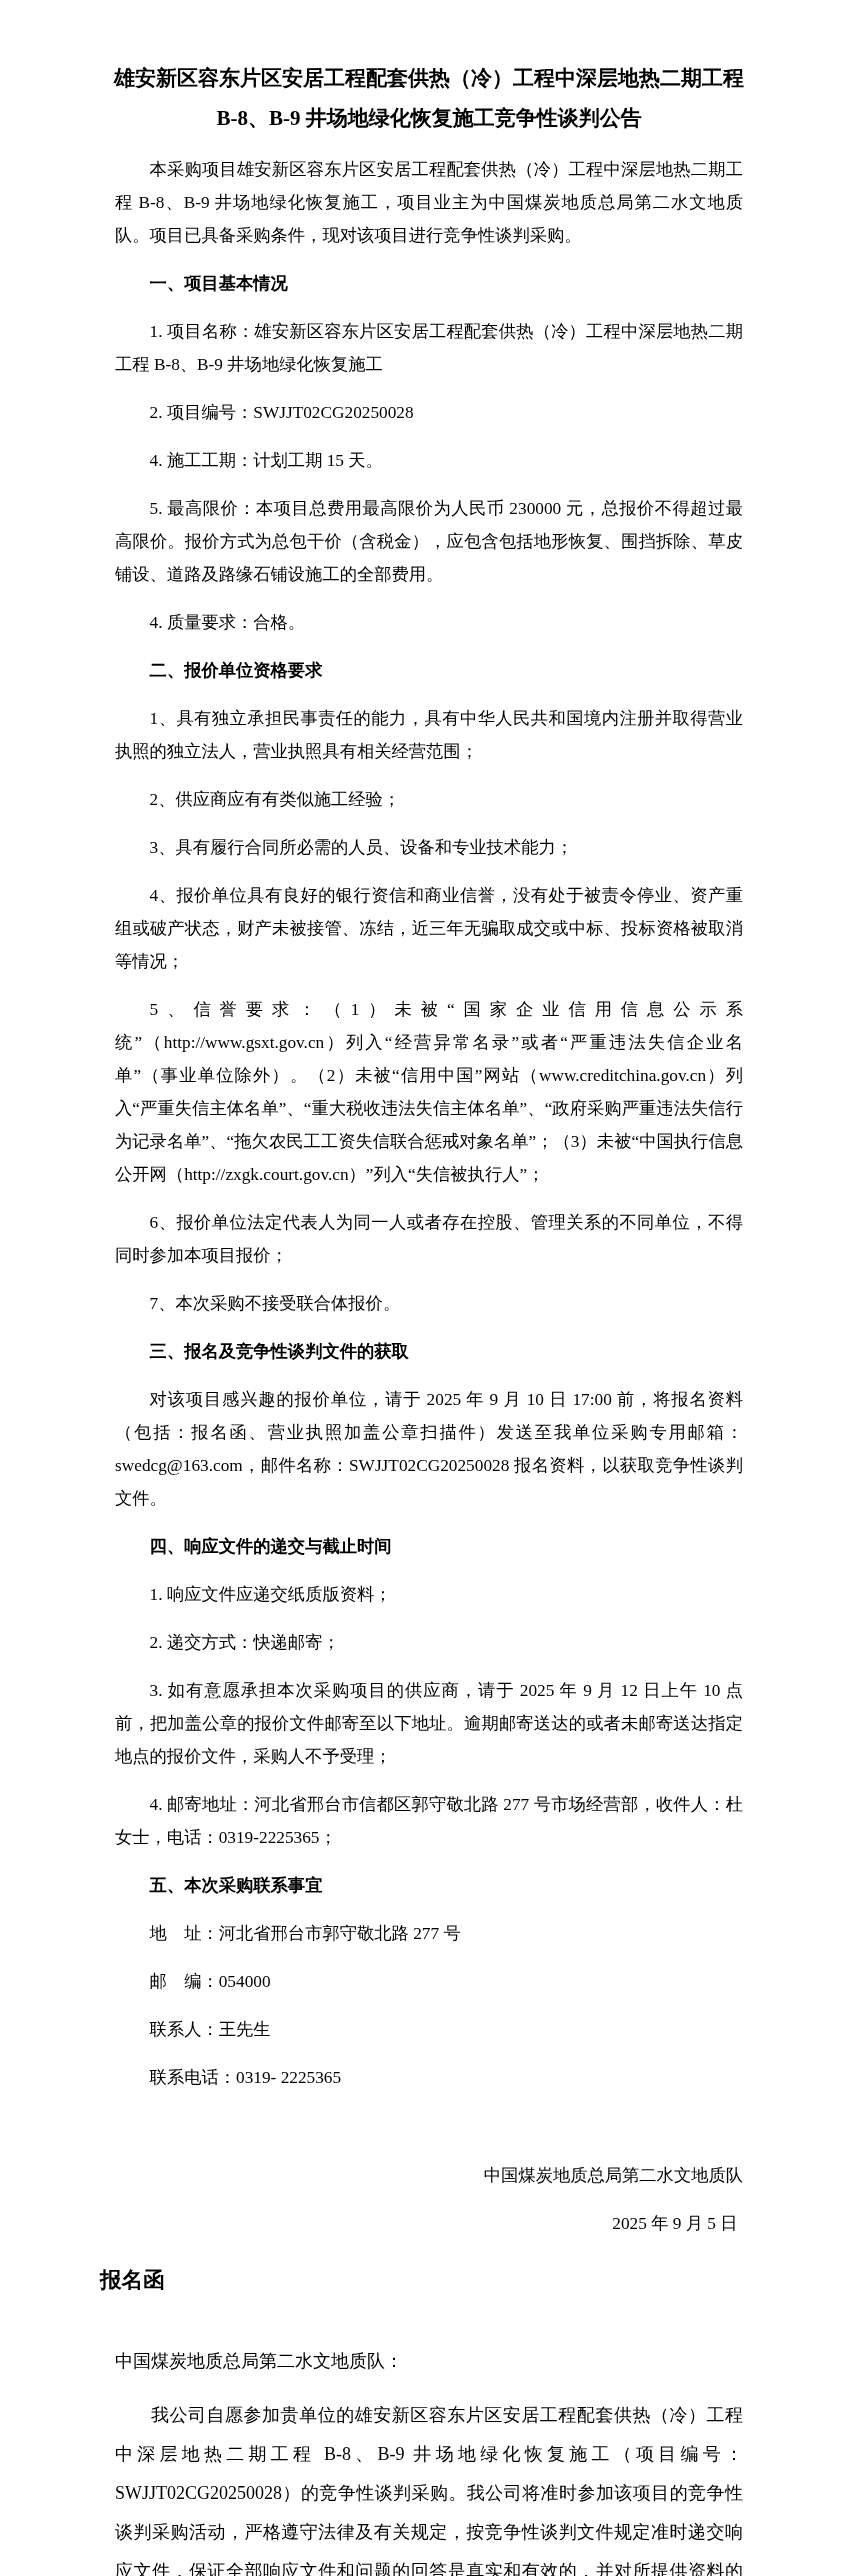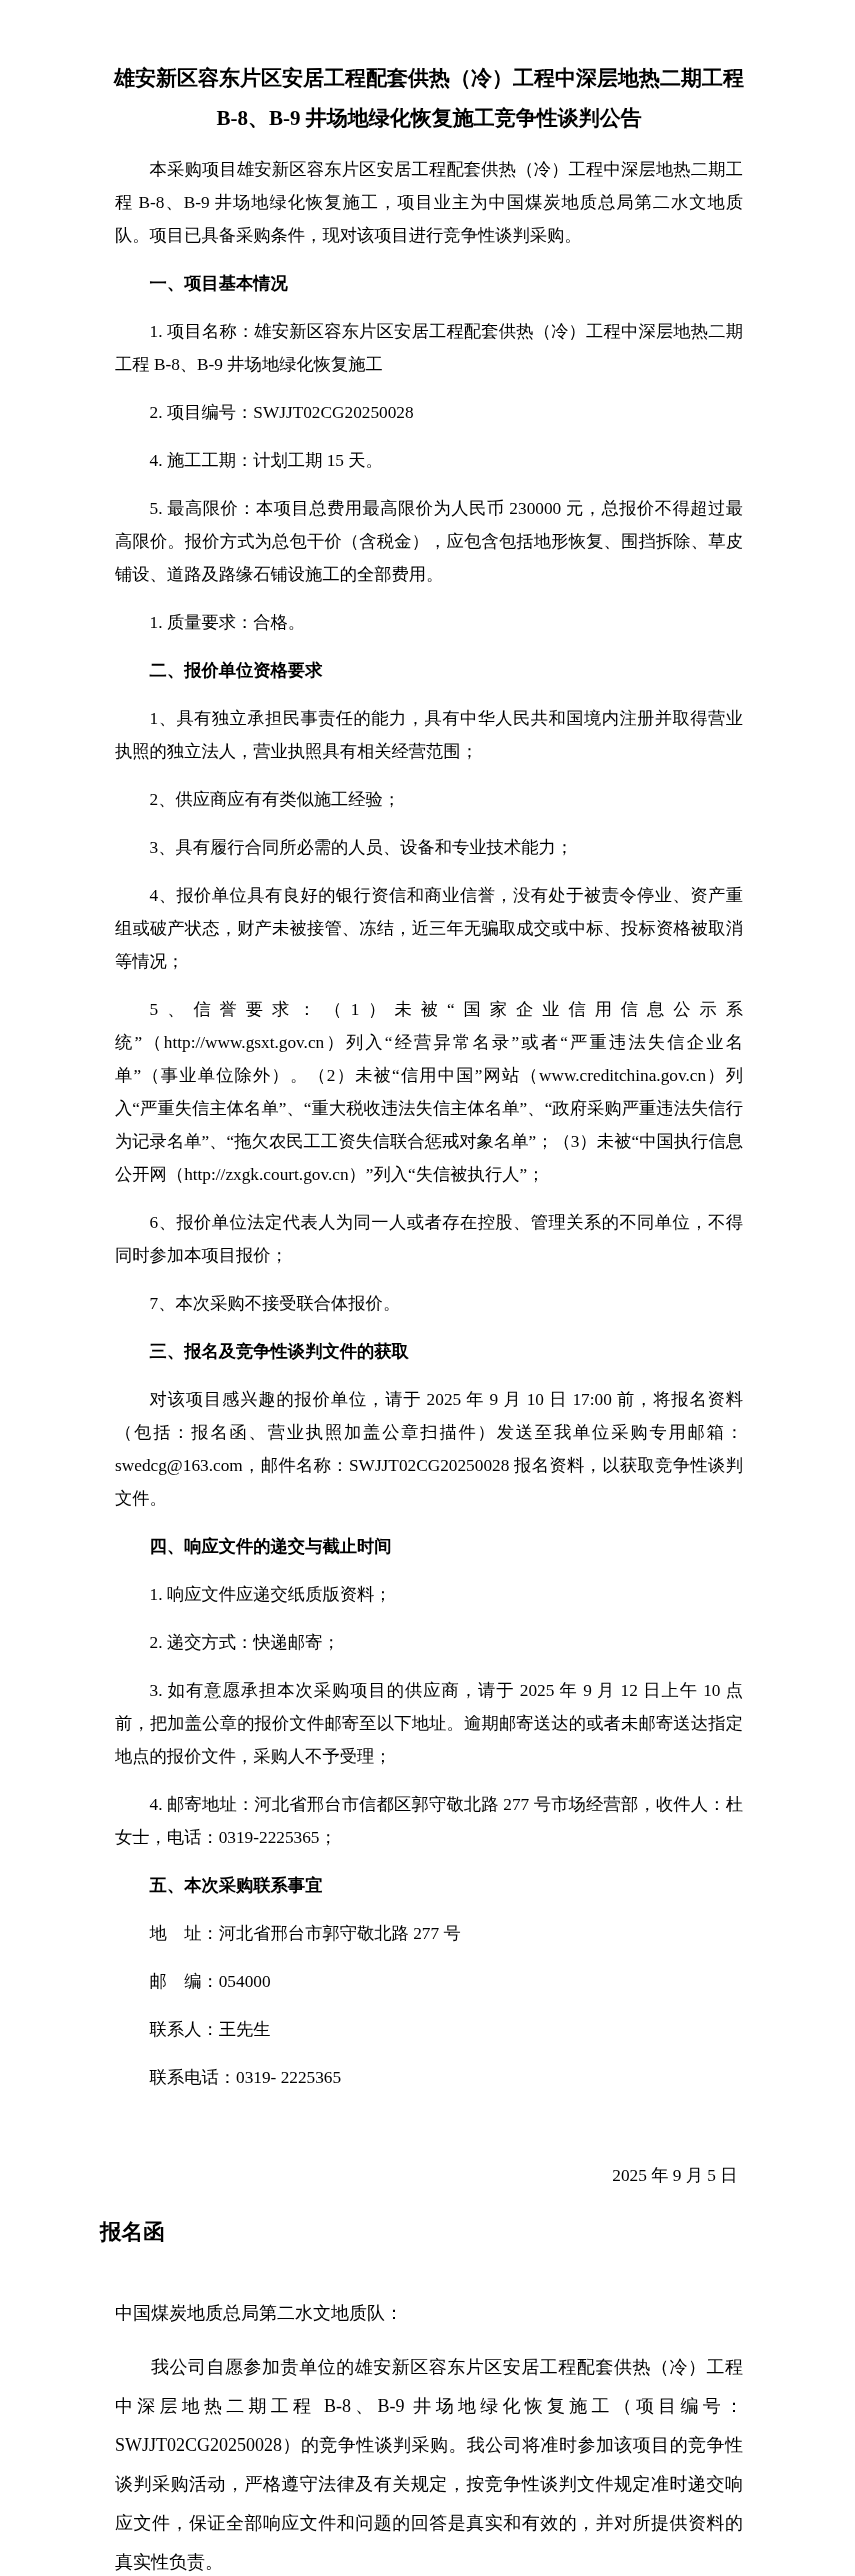--- a/index.html
+++ b/index.html
@@ -80,21 +80,21 @@
   </h1>
 
   <p class="indent">本采购项目雄安新区容东片区安居工程配套供热（冷）工程中深层地热二期工程 B-8、B-9 井场地绿化恢复施工，项目业主为中国煤炭地质总局第二水文地质队。项目已具备采购条件，现对该项目进行竞争性谈判采购。</p>
 
   <section>
     <h2 class="sec-heading indent">一、项目基本情况</h2>
     <p class="indent">1. 项目名称：雄安新区容东片区安居工程配套供热（冷）工程中深层地热二期工程 B-8、B-9 井场地绿化恢复施工</p>
     <p class="indent">2. 项目编号：SWJJT02CG20250028</p>
     <p class="indent">4. 施工工期：计划工期 15 天。</p>
     <p class="indent">5. 最高限价：本项目总费用最高限价为人民币 230000 元，总报价不得超过最高限价。报价方式为总包干价（含税金），应包含包括地形恢复、围挡拆除、草皮铺设、道路及路缘石铺设施工的全部费用。</p>
-    <p class="indent">1. 质量要求：合格。</p>
+    <p class="indent">4. 质量要求：合格。</p>
   </section>
 
   <section>
     <h2 class="sec-heading indent">二、报价单位资格要求</h2>
     <p class="indent">1、具有独立承担民事责任的能力，具有中华人民共和国境内注册并取得营业执照的独立法人，营业执照具有相关经营范围；</p>
     <p class="indent">2、供应商应有有类似施工经验；</p>
     <p class="indent">3、具有履行合同所必需的人员、设备和专业技术能力；</p>
     <p class="indent">4、报价单位具有良好的银行资信和商业信誉，没有处于被责令停业、资产重组或破产状态，财产未被接管、冻结，近三年无骗取成交或中标、投标资格被取消等情况；</p>
     <p class="indent">5、信誉要求：（1）未被“国家企业信用信息公示系统”（http://www.gsxt.gov.cn）列入“经营异常名录”或者“严重违法失信企业名单”（事业单位除外）。（2）未被“信用中国”网站（www.creditchina.gov.cn）列入“严重失信主体名单”、“重大税收违法失信主体名单”、“政府采购严重违法失信行为记录名单”、“拖欠农民工工资失信联合惩戒对象名单”；（3）未被“中国执行信息公开网（http://zxgk.court.gov.cn）”列入“失信被执行人”；</p>
     <p class="indent">6、报价单位法定代表人为同一人或者存在控股、管理关系的不同单位，不得同时参加本项目报价；</p>
@@ -116,20 +116,21 @@
 
   <section>
     <h2 class="sec-heading indent">五、本次采购联系事宜</h2>
     <p class="indent">地　址：河北省邢台市郭守敬北路 277 号</p>
     <p class="indent">邮　编：054000</p>
     <p class="indent">联系人：王先生</p>
     <p class="indent">联系电话：0319- 2225365</p>
   </section>
 
   <div class="signature-block">
+    <p>中国煤炭地质总局第二水文地质队</p>
     <p class="sig-date">2025 年 9 月 5 日</p>
   </div>
 
   <div class="letter">
     <h1 class="letter-title">报名函</h1>
     <p class="salutation">中国煤炭地质总局第二水文地质队：</p>
     <p class="indent">我公司自愿参加贵单位的雄安新区容东片区安居工程配套供热（冷）工程中深层地热二期工程 B-8、B-9 井场地绿化恢复施工（项目编号：SWJJT02CG20250028）的竞争性谈判采购。我公司将准时参加该项目的竞争性谈判采购活动，严格遵守法律及有关规定，按竞争性谈判文件规定准时递交响应文件，保证全部响应文件和问题的回答是真实和有效的，并对所提供资料的真实性负责。</p>
     <p class="field-line">联 系 人:</p>
     <p class="field-line">联系电话:</p>
     <p class="field-line">电子邮箱:</p>

